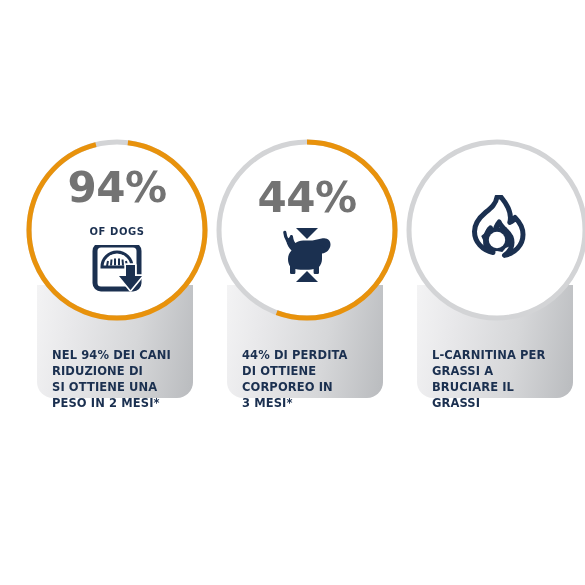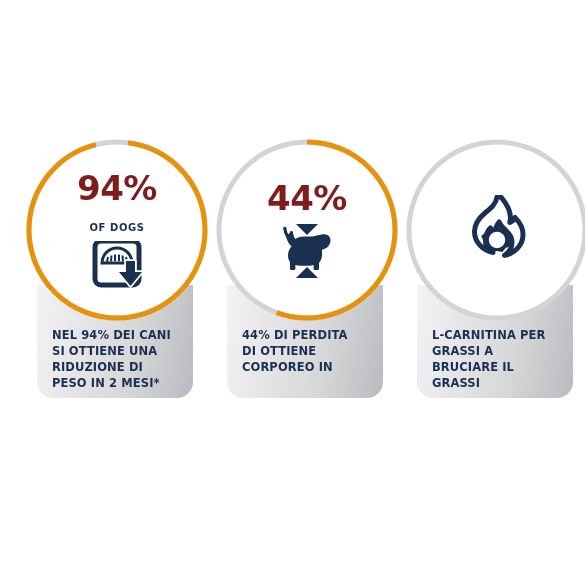--- a/index.html
+++ b/index.html
@@ -83,24 +83,24 @@
     height: 190px;
     display: flex;
     flex-direction: column;
     align-items: center;
     justify-content: center;
     text-align: center;
     pointer-events: none;
   }
   .pct {
     font-family: "DejaVu Sans", sans-serif;
-    font-size: 34px;
+    font-size: 42px;
     font-weight: bold;
     letter-spacing: -0.5px;
-    color: #7f1d1d;
+    color: #737373;
     line-height: 1;
   }
   .pct-sub {
     font-family: "DejaVu Sans", sans-serif;
     font-size: 10px;
     font-weight: bold;
     letter-spacing: 0.6px;
     color: #1b3050;
     margin-top: 18px;
     line-height: 1;
@@ -113,21 +113,21 @@
     margin-top: 0;
   }
   .icon-wrap svg {
     display: block;
   }
 
   
   .caption {
     position: absolute;
     left: 30px;
-    top: 192px;
+    top: 212px;
     width: 145px;
     font-family: "DejaVu Sans", sans-serif;
     font-size: 11.5px;
     font-weight: bold;
     line-height: 16px;
     letter-spacing: 0.1px;
     color: #1b3050;
   }
   .caption .line {
     display: block;
@@ -171,22 +171,22 @@
             </g>
 
             <path d="M37 20 h9 v11 h7 l-11.5 14 l-11.5 -14 h7 z" fill="#1b3050" stroke="#ffffff" stroke-width="3.4" stroke-linejoin="round"></path>
             <path d="M37 20 h9 v11 h7 l-11.5 14 l-11.5 -14 h7 z" fill="#1b3050"></path>
           </svg>
         </div>
       </div>
 
       <div class="caption">
         <span class="line">NEL 94% DEI CANI</span>
+        <span class="line">RIDUZIONE DI</span>
         <span class="line">SI OTTIENE UNA</span>
-        <span class="line">RIDUZIONE DI</span>
         <span class="line">PESO IN 2 MESI*</span>
       </div>
     </div>
 
     <div class="card card-2">
       <div class="panel"></div>
 
       <div class="donut">
         <svg width="190" height="190" viewBox="0 0 190 190">
           <circle class="disc-face" cx="95" cy="95" r="88"></circle>
@@ -227,20 +227,21 @@
 
             <path d="M11.5 13.5 c-1.4 -2.2 -2.4 -5 -2.7 -8.1" fill="none" stroke="#1b3050" stroke-width="3.2" stroke-linecap="round"></path>
           </svg>
         </div>
       </div>
 
       <div class="caption">
         <span class="line">44% DI PERDITA</span>
         <span class="line">DI OTTIENE</span>
         <span class="line">CORPOREO IN</span>
+        <span class="line">3 MESI*</span>
       </div>
     </div>
 
     <div class="card card-3">
       <div class="panel"></div>
 
       <div class="donut">
         <svg width="190" height="190" viewBox="0 0 190 190">
           <circle class="disc-face" cx="95" cy="95" r="88"></circle>
           <circle class="ring-track" cx="95" cy="95" r="88" stroke-width="5"></circle>

